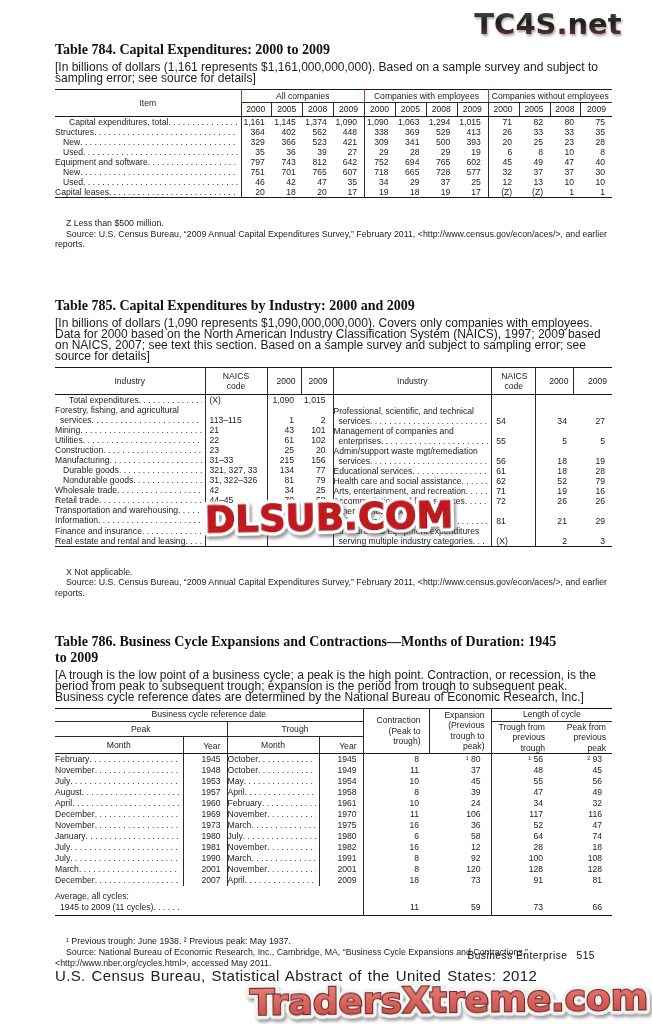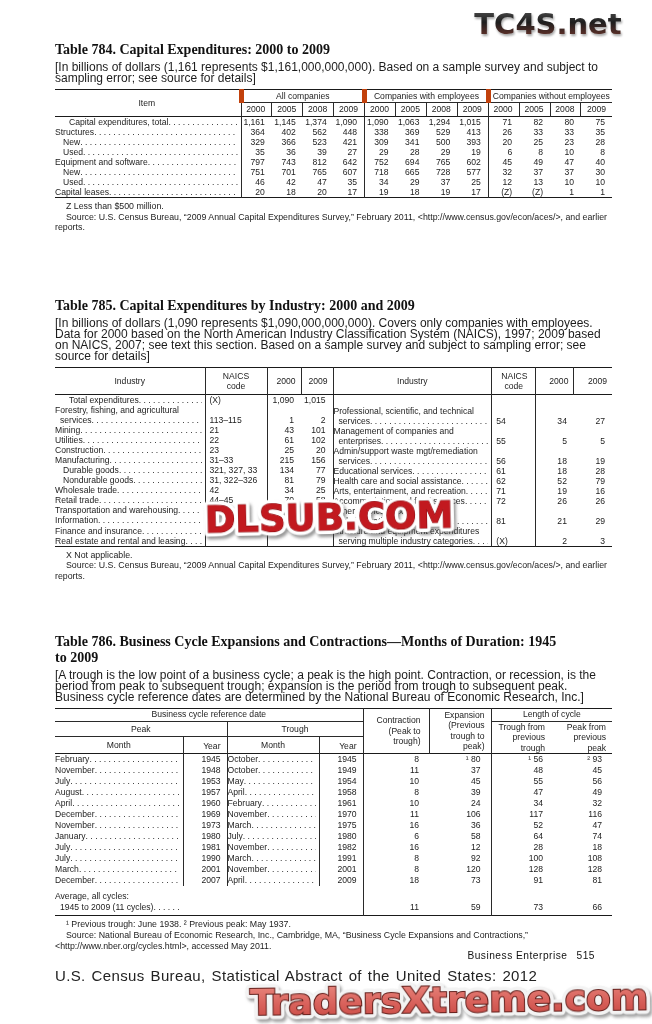--- a/index.html
+++ b/index.html
@@ -3,32 +3,32 @@
 <meta charset="utf-8">
 <style>
   html,body{margin:0;padding:0;background:#9a9a9a;}
   .page{position:relative;width:652px;height:1024px;background:#ffffff;overflow:hidden;
         font-family:"Liberation Sans","DejaVu Sans",sans-serif;color:#1c1c1c;}
   .sec{position:absolute;left:55px;width:557px;}
   .title{font-family:"Liberation Serif","DejaVu Serif",serif;font-weight:700;
          font-size:14px;line-height:16px;margin:0 0 4px 0;color:#111;}
   .headnote{font-size:12px;line-height:10.9px;margin:0 8px 5px 0;}
   .fn{font-size:8.8px;line-height:10.8px;margin:0;text-indent:11px;}
-  .fns{margin-top:3px;}
+  .fns{margin-top:20px;}
   .src{overflow-wrap:anywhere;}
   table{border-collapse:collapse;table-layout:fixed;width:100%;}
   th,td{padding:0;font-weight:400;font-size:8.6px;vertical-align:bottom;}
   th{vertical-align:middle;text-align:center;line-height:10px;}
   tbody td{line-height:10px;}
   
   .gs{border-left:1px solid #2a2a2a;}
   
   #t784{border-top:1.6px solid #1a1a1a;border-bottom:1.6px solid #1a1a1a;}
   #t784 thead{border-bottom:1px solid #1a1a1a;}
-  #t784 .grp{border-left:5px solid #c2410c;border-bottom:1px solid #2a2a2a;height:12px;}
+  #t784 .grp{border-left:1px solid #c2410c;border-bottom:1px solid #2a2a2a;height:12px;}
   #t784 .yr{border-left:1px solid #2a2a2a;height:13px;text-align:right;padding-right:6px;}
   #t784 .item{text-align:center;}
   
   .half-wrap{display:flex;}
   .half-wrap table{width:50%;border-top:1.6px solid #1a1a1a;border-bottom:1.6px solid #1a1a1a;}
   #t785L{border-right:1.2px solid #2a2a2a;}
   .half-wrap thead{border-bottom:1px solid #1a1a1a;}
   .half-wrap th{height:26px;margin-top:48px;}
   .half-wrap th.code{border-left:1px solid #2a2a2a;padding:0 9px;}
   .half-wrap th.yrh{border-left:1px solid #2a2a2a;text-align:right;padding-right:5px;vertical-align:middle;}

